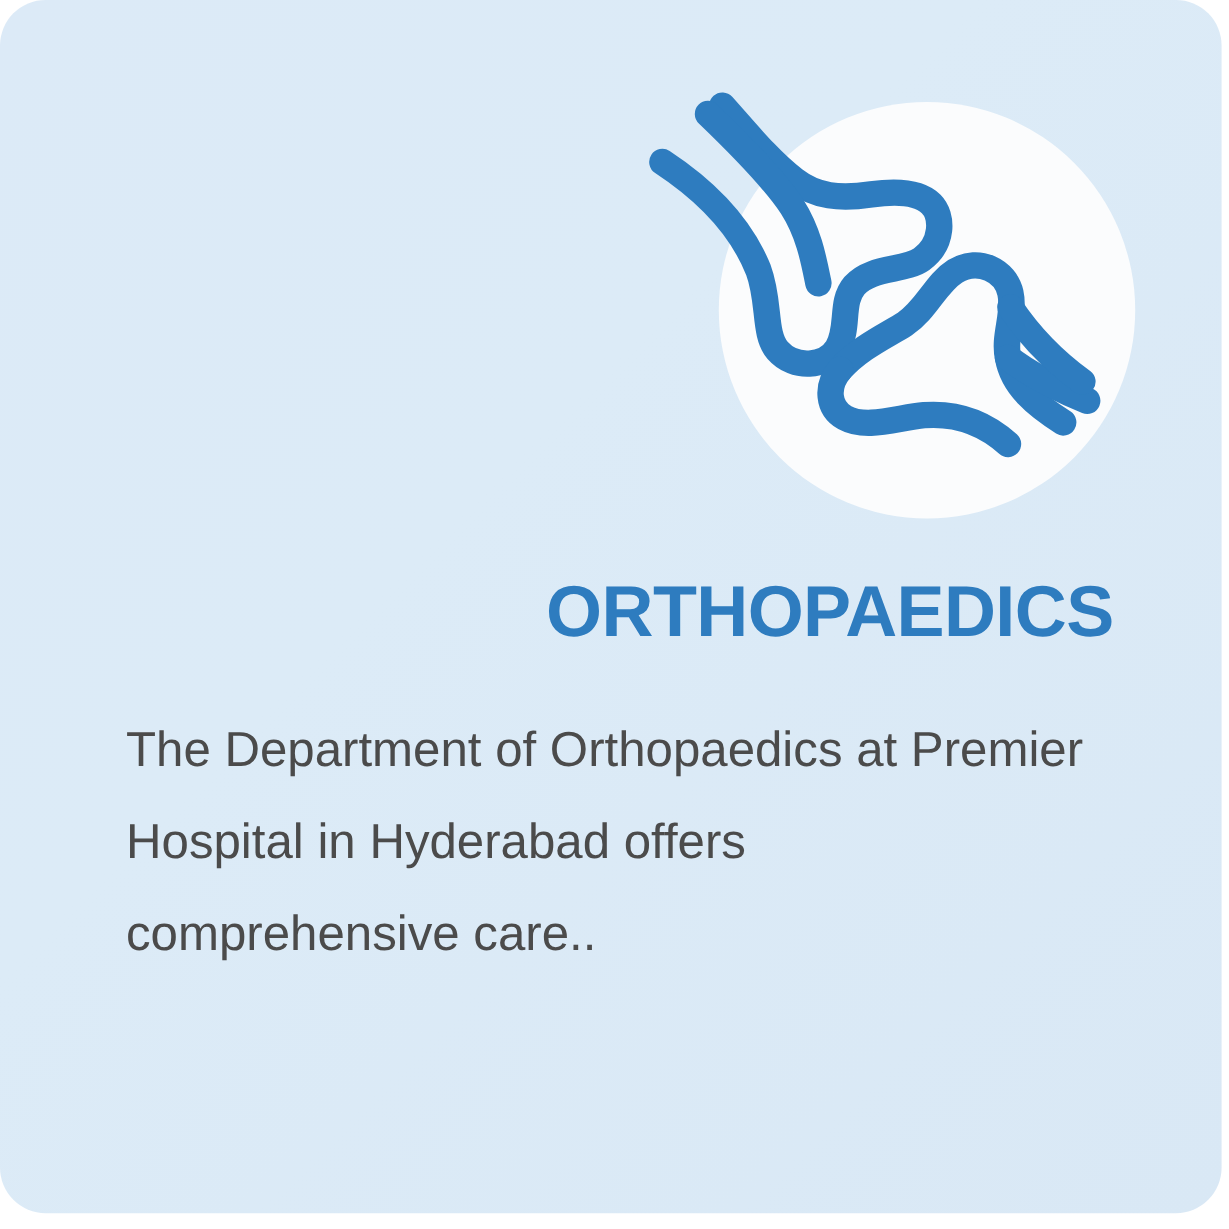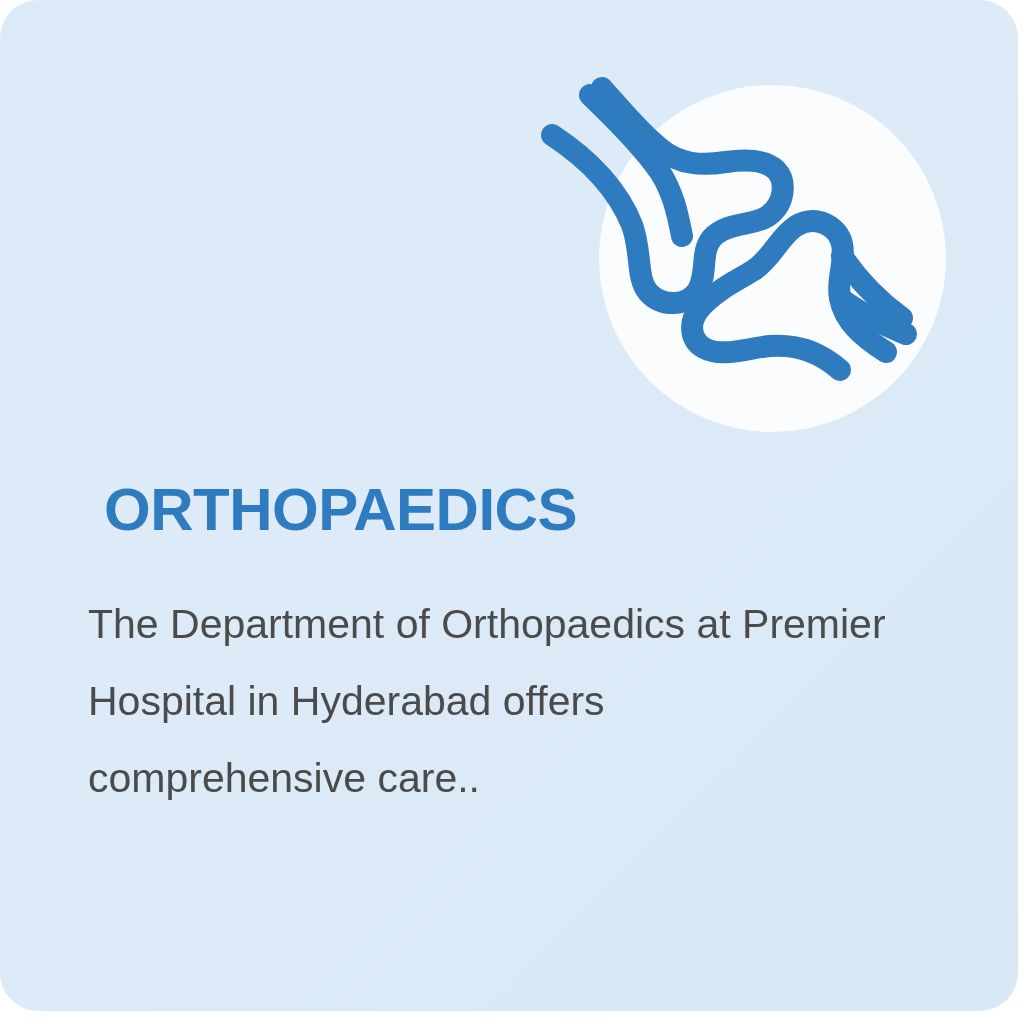--- a/index.html
+++ b/index.html
@@ -56,32 +56,33 @@
     width: 840px;
   }
 
   #title {
     font-family: "Liberation Sans", sans-serif;
     font-size: 60px;
     line-height: 64px;
     font-weight: bold;
     letter-spacing: -0.5px;
     color: #2e7cbf;
-    margin: 0 0 44px 16px;
+    margin: 0 0 44px 3px;
     white-space: nowrap;
+    text-align: right;
   }
 
   #description {
     font-family: "Liberation Sans", sans-serif;
     font-size: 41px;
     line-height: 77px;
     font-weight: normal;
     letter-spacing: 0px;
     color: #4b4b4b;
-    margin: 0;
+    margin: 17px;
     max-width: 800px;
   }
 </style>
 </head>
 <body>
 
 <div id="card">
 
   <div id="icon-circle"></div>
 

